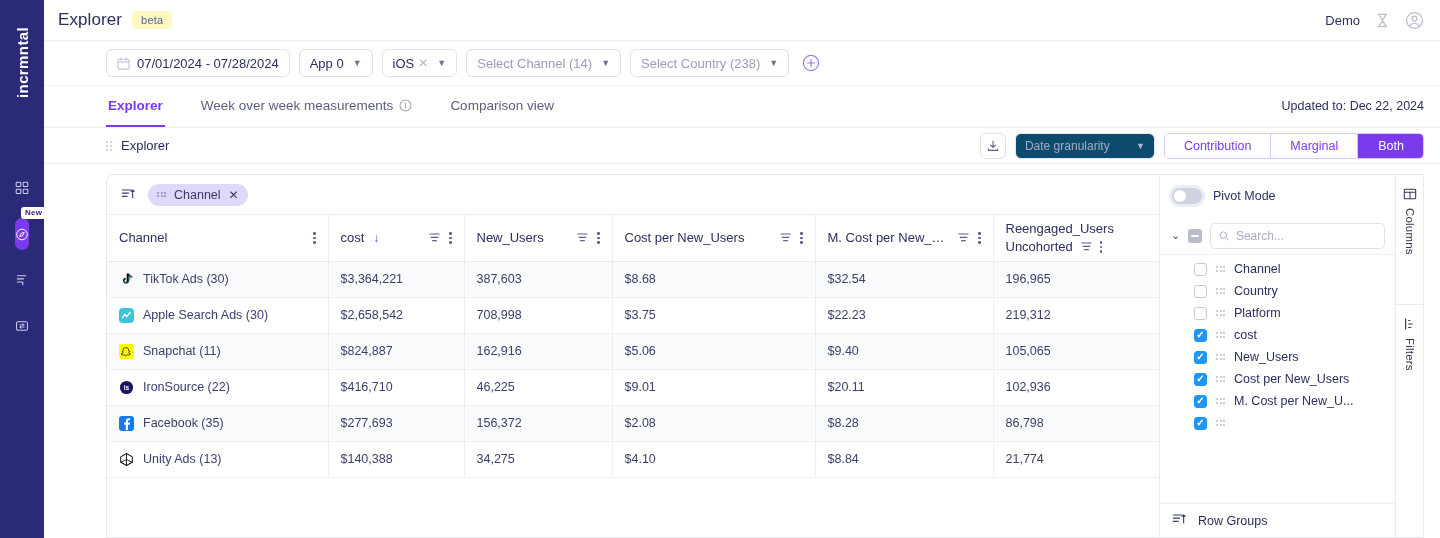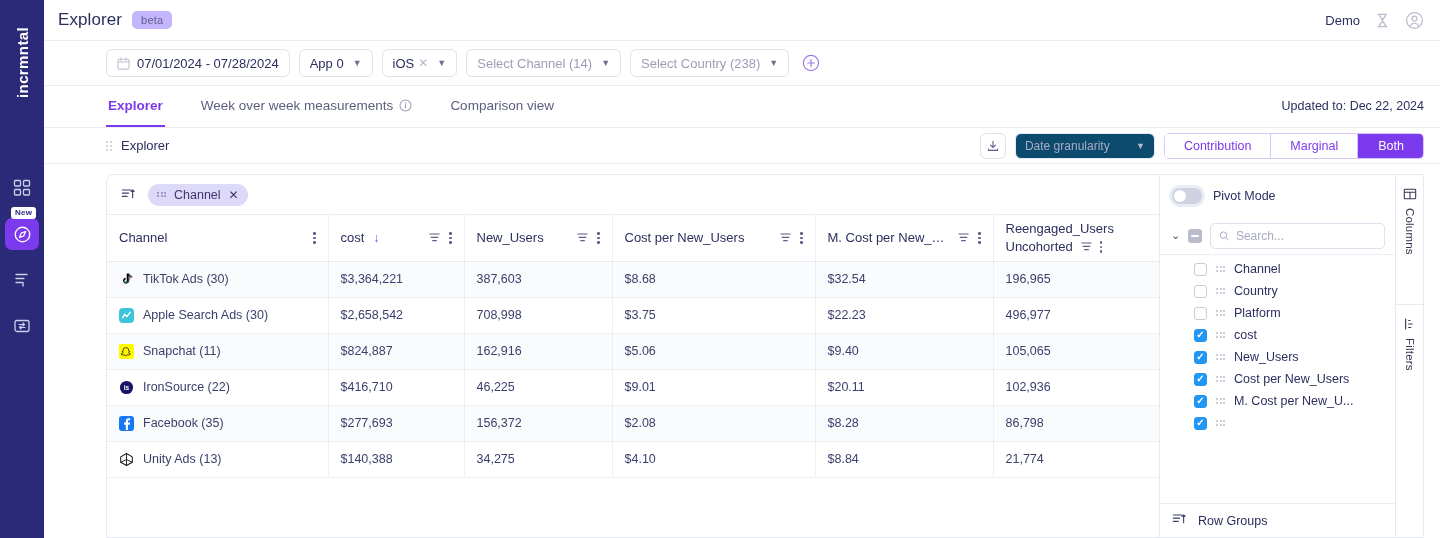--- a/index.html
+++ b/index.html
@@ -19,42 +19,42 @@
     display:flex; flex-direction:column; align-items:center;
   }
   .rail-logo {
     color:#fff; font-size:15px; font-weight:700; letter-spacing:.4px;
     writing-mode:vertical-rl; transform:rotate(180deg);
     margin-top:14px; height:96px; display:flex; align-items:center; justify-content:center;
     white-space:nowrap;
   }
   .rail-nav { margin-top:62px; display:flex; flex-direction:column; gap:14px; align-items:center; width:100%; }
   .rail-item {
-    width:34px; height:32px; display:flex; align-items:center; justify-content:center;
+    width:14px; height:32px; display:flex; align-items:center; justify-content:center;
     border-radius:7px; position:relative; cursor:pointer;
   }
   .rail-item.active { background:#7c3aed; }
   .rail-item svg { display:block; }
   .new-badge {
     position:absolute; top:-11px; left:6px; background:#ffffff; color:#2a2a78;
     font-size:8px; font-weight:700; padding:1px 4px; border-radius:3px; line-height:1.25;
     letter-spacing:.2px;
   }
 
   
   .main { flex:1; display:flex; flex-direction:column; min-width:0; background:#fff; }
 
   
   .topbar {
     height:41px; flex:0 0 41px; display:flex; align-items:center;
     padding:0 16px 0 14px; border-bottom:1px solid #eceef5; background:#fff;
   }
   .page-title { font-size:17px; color:#2b2f5e; font-weight:400; letter-spacing:.1px; }
   .beta-chip {
-    margin-left:10px; background:#c4b5fd; color:#5b5f8a; font-size:11px;
+    margin-left:10px; background:#fef9c3; color:#5b5f8a; font-size:11px;
     padding:3px 9px; border-radius:5px; letter-spacing:.2px;
   }
   .topbar-right { margin-left:auto; display:flex; align-items:center; gap:14px; }
   .demo-label { font-size:13px; color:#2b2f5e; }
 
   
   .filterbar {
     height:45px; flex:0 0 45px; display:flex; align-items:center; gap:9px;
     padding:0 16px 0 62px; border-bottom:1px solid #eceef5; background:#fff;
   }
@@ -525,21 +525,21 @@
                         <path d="M1.8 8.4 L4.2 4.6 L6.4 7.2 L10 2.6" fill="none" stroke="#fff" stroke-width="1.5" stroke-linecap="round" stroke-linejoin="round"></path>
                       </svg>
                     </span>
                     <span>Apple Search Ads (30)</span>
                   </span>
                 </td>
                 <td>$2,658,542</td>
                 <td>708,998</td>
                 <td>$3.75</td>
                 <td>$22.23</td>
-                <td>496,977</td>
+                <td>219,312</td>
               </tr>
 
               <tr>
                 <td>
                   <span class="cell-channel">
                     <span class="ch-icon" style="background:#fffc00;border-radius:2px;">
                       <svg width="11" height="11" viewBox="0 0 12 12">
                         <path d="M6 1.9c1.5 0 2.3 1.1 2.3 2.4 0 .5-.1 1 .1 1.3.3.4 1 .2 1.2.5.15.3-.5.6-.9.75-.3.1-.4.2-.3.5.2.5.9 1.1 1.7 1.25.2.05.2.25.05.35-.4.25-1.05.25-1.3.45-.1.1-.05.35-.2.45-.25.15-.9-.15-1.6-.15-.75 0-1.1.7-2.1.7s-1.35-.7-2.1-.7c-.7 0-1.35.3-1.6.15-.15-.1-.1-.35-.2-.45-.25-.2-.9-.2-1.3-.45-.15-.1-.15-.3.05-.35C1.4 8.45 2.1 7.85 2.3 7.35c.1-.3 0-.4-.3-.5-.4-.15-1.05-.45-.9-.75.2-.3.9-.1 1.2-.5.2-.3.1-.8.1-1.3C2.4 3 3.2 1.9 4.7 1.9z" fill="none" stroke="#000" stroke-width=".8" stroke-linejoin="round"></path>
                       </svg>
                     </span>

